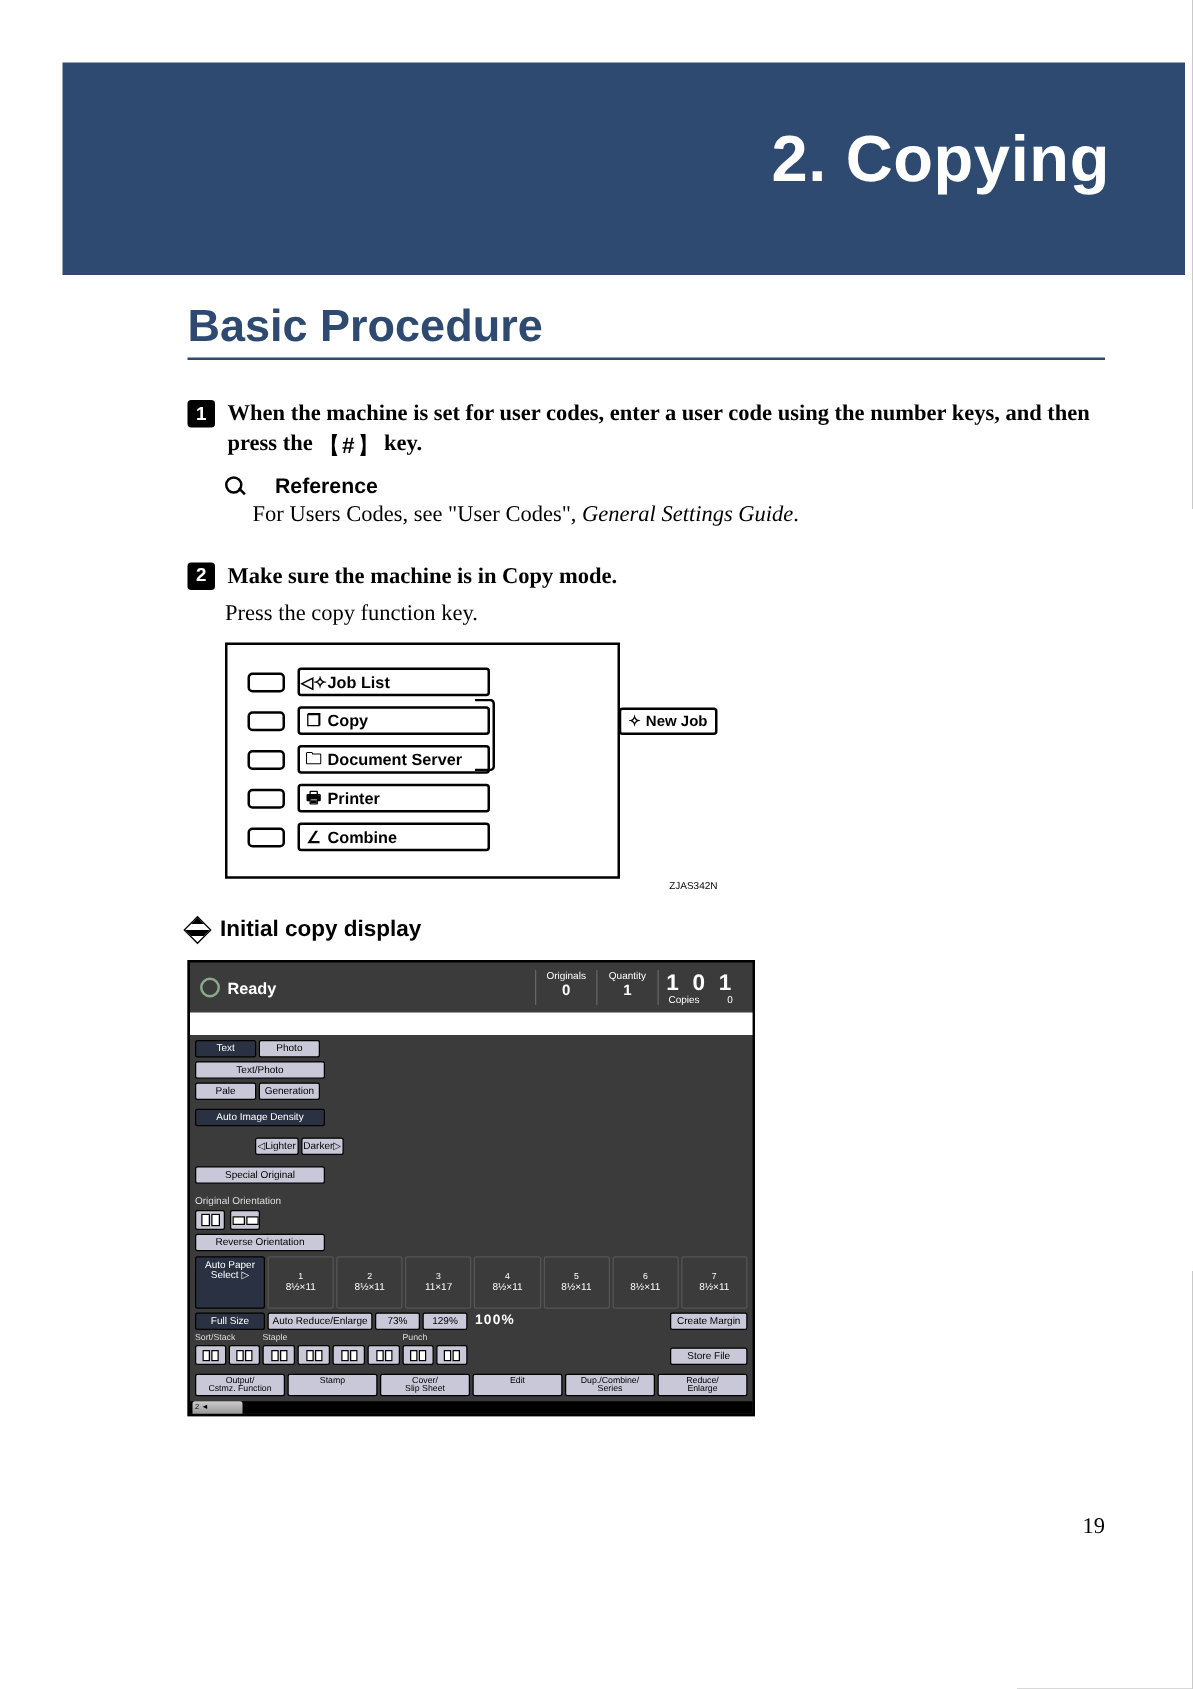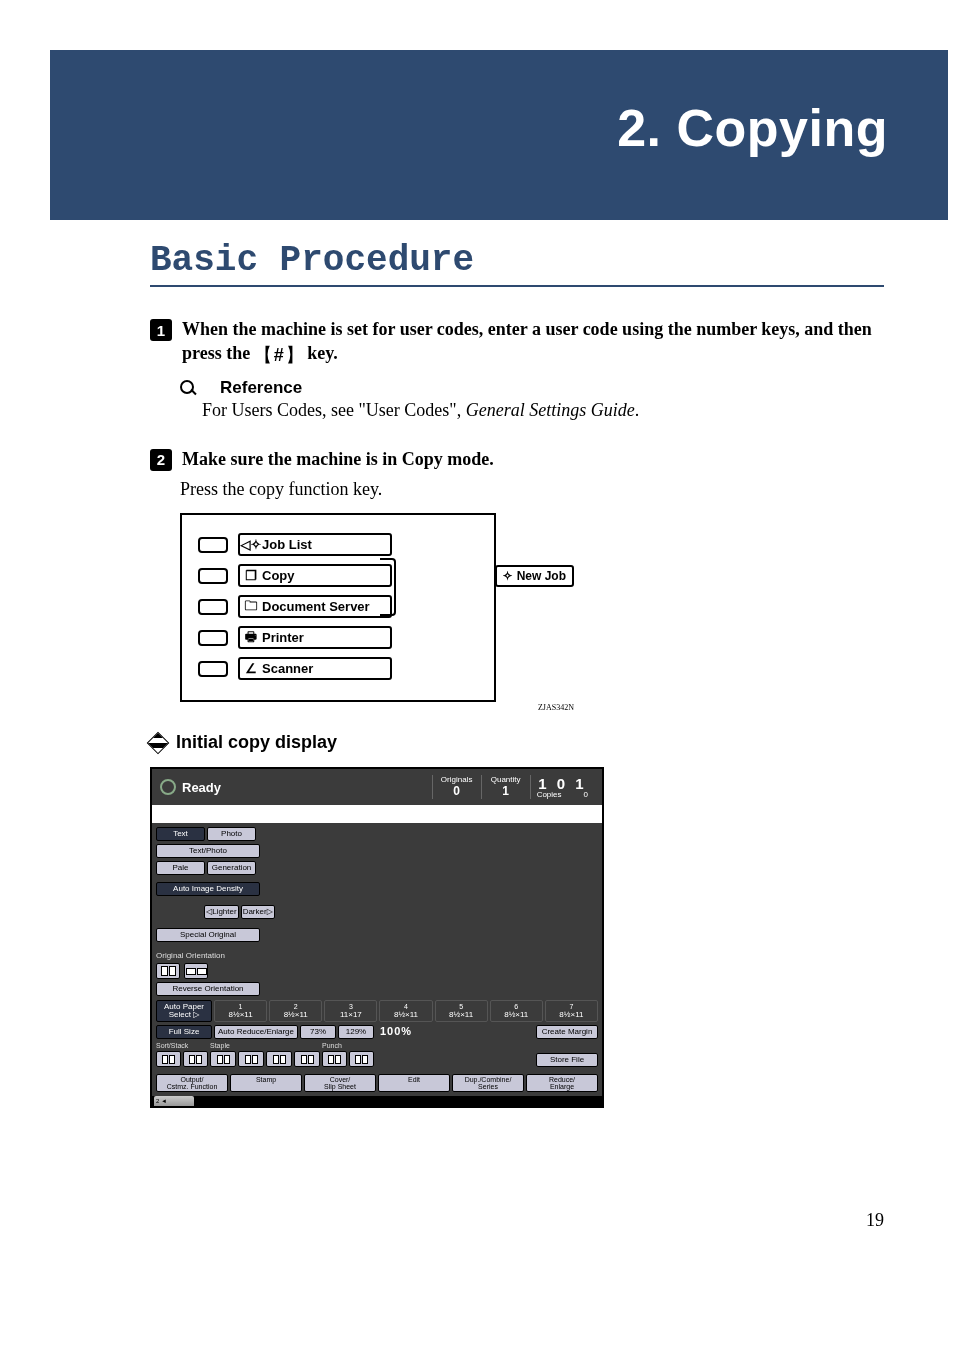--- a/index.html
+++ b/index.html
@@ -45,21 +45,21 @@
     background: rgba(0,0,0,0.25);
     z-index: -1;
   }
   .content {
     position: absolute;
     left: 150px;
     right: 70px;
     top: 230px;
   }
   .section-title {
-    font-family: Liberation Mono, monospace;
+    font-family: Liberation Sans, sans-serif;
     font-weight: 700;
     font-size: 36px;
     color: #2e4a70;
     margin: 10px 0 4px 0;
   }
   hr.section-rule {
     border: none;
     border-top: 2px solid #2e4a70;
     margin: 4px 0 30px 0;
   }
@@ -202,21 +202,21 @@
     top: 43px;
     width: 14px; height: 54px;
     border: 2px solid #000;
     border-left: none;
     border-radius: 0 4px 4px 0;
   }
   .illus-code {
     position: absolute;
     right: -80px;
     bottom: -12px;
-    font-family: Liberation Serif, serif;
+    font-family: Liberation Sans, sans-serif;
     font-size: 8px;
     color: #000;
   }
   
   .diamond-head {
     margin-top: 30px;
     font-family: Arial, sans-serif;
     font-weight: 700;
     font-size: 18px;
     display: flex;
@@ -342,21 +342,21 @@
     flex: 1;
   }
   .rbtn.dark { background: #2a3142; color: #fff; }
   .rbtn.tiny { font-size: 7px; padding: 1px; }
   .tray {
     flex: 1;
     border: 1px solid #555;
     color: #fff;
     text-align: center;
     font-size: 8px;
-    padding: 2px 0;
+    padding: 12px 0;
     border-radius: 2px;
   }
   .tray .tnum { font-size: 7px; }
   .staple-icon, .punch-icon, .sort-icon {
     flex: 1;
     background: #c8c8d8;
     border: 1px solid #000;
     border-radius: 2px;
     height: 14px;
     display: flex;
@@ -399,21 +399,21 @@
     background: linear-gradient(#ccc,#999);
     border-radius: 2px 2px 0 0;
     margin-left: 2px;
     font-size: 6px;
     color: #000;
     text-align: left;
     padding-left: 2px;
     line-height: 10px;
   }
   .copies-big {
-    font-size: 15px;
+    font-size: 18px;
     font-weight: 700;
     letter-spacing: 3px;
   }
 </style>
 </head>
 <body>
 
 <div class="page">
 
   <div class="banner">
@@ -481,21 +481,21 @@
         <span class="fk-status"></span>
         <span class="fk-btn small">
           <span class="fk-icon">🖶</span>
           <span>Printer</span>
         </span>
       </div>
       <div class="fk-row">
         <span class="fk-status"></span>
         <span class="fk-btn small">
           <span class="fk-icon">∠</span>
-          <span>Scanner</span>
+          <span>Combine</span>
         </span>
       </div>
       <span class="illus-code">ZJAS342N</span>
     </div>
 
     <div class="diamond-head">
       <span class="diamond"></span>
       <span>Initial copy display</span>
     </div>
 

